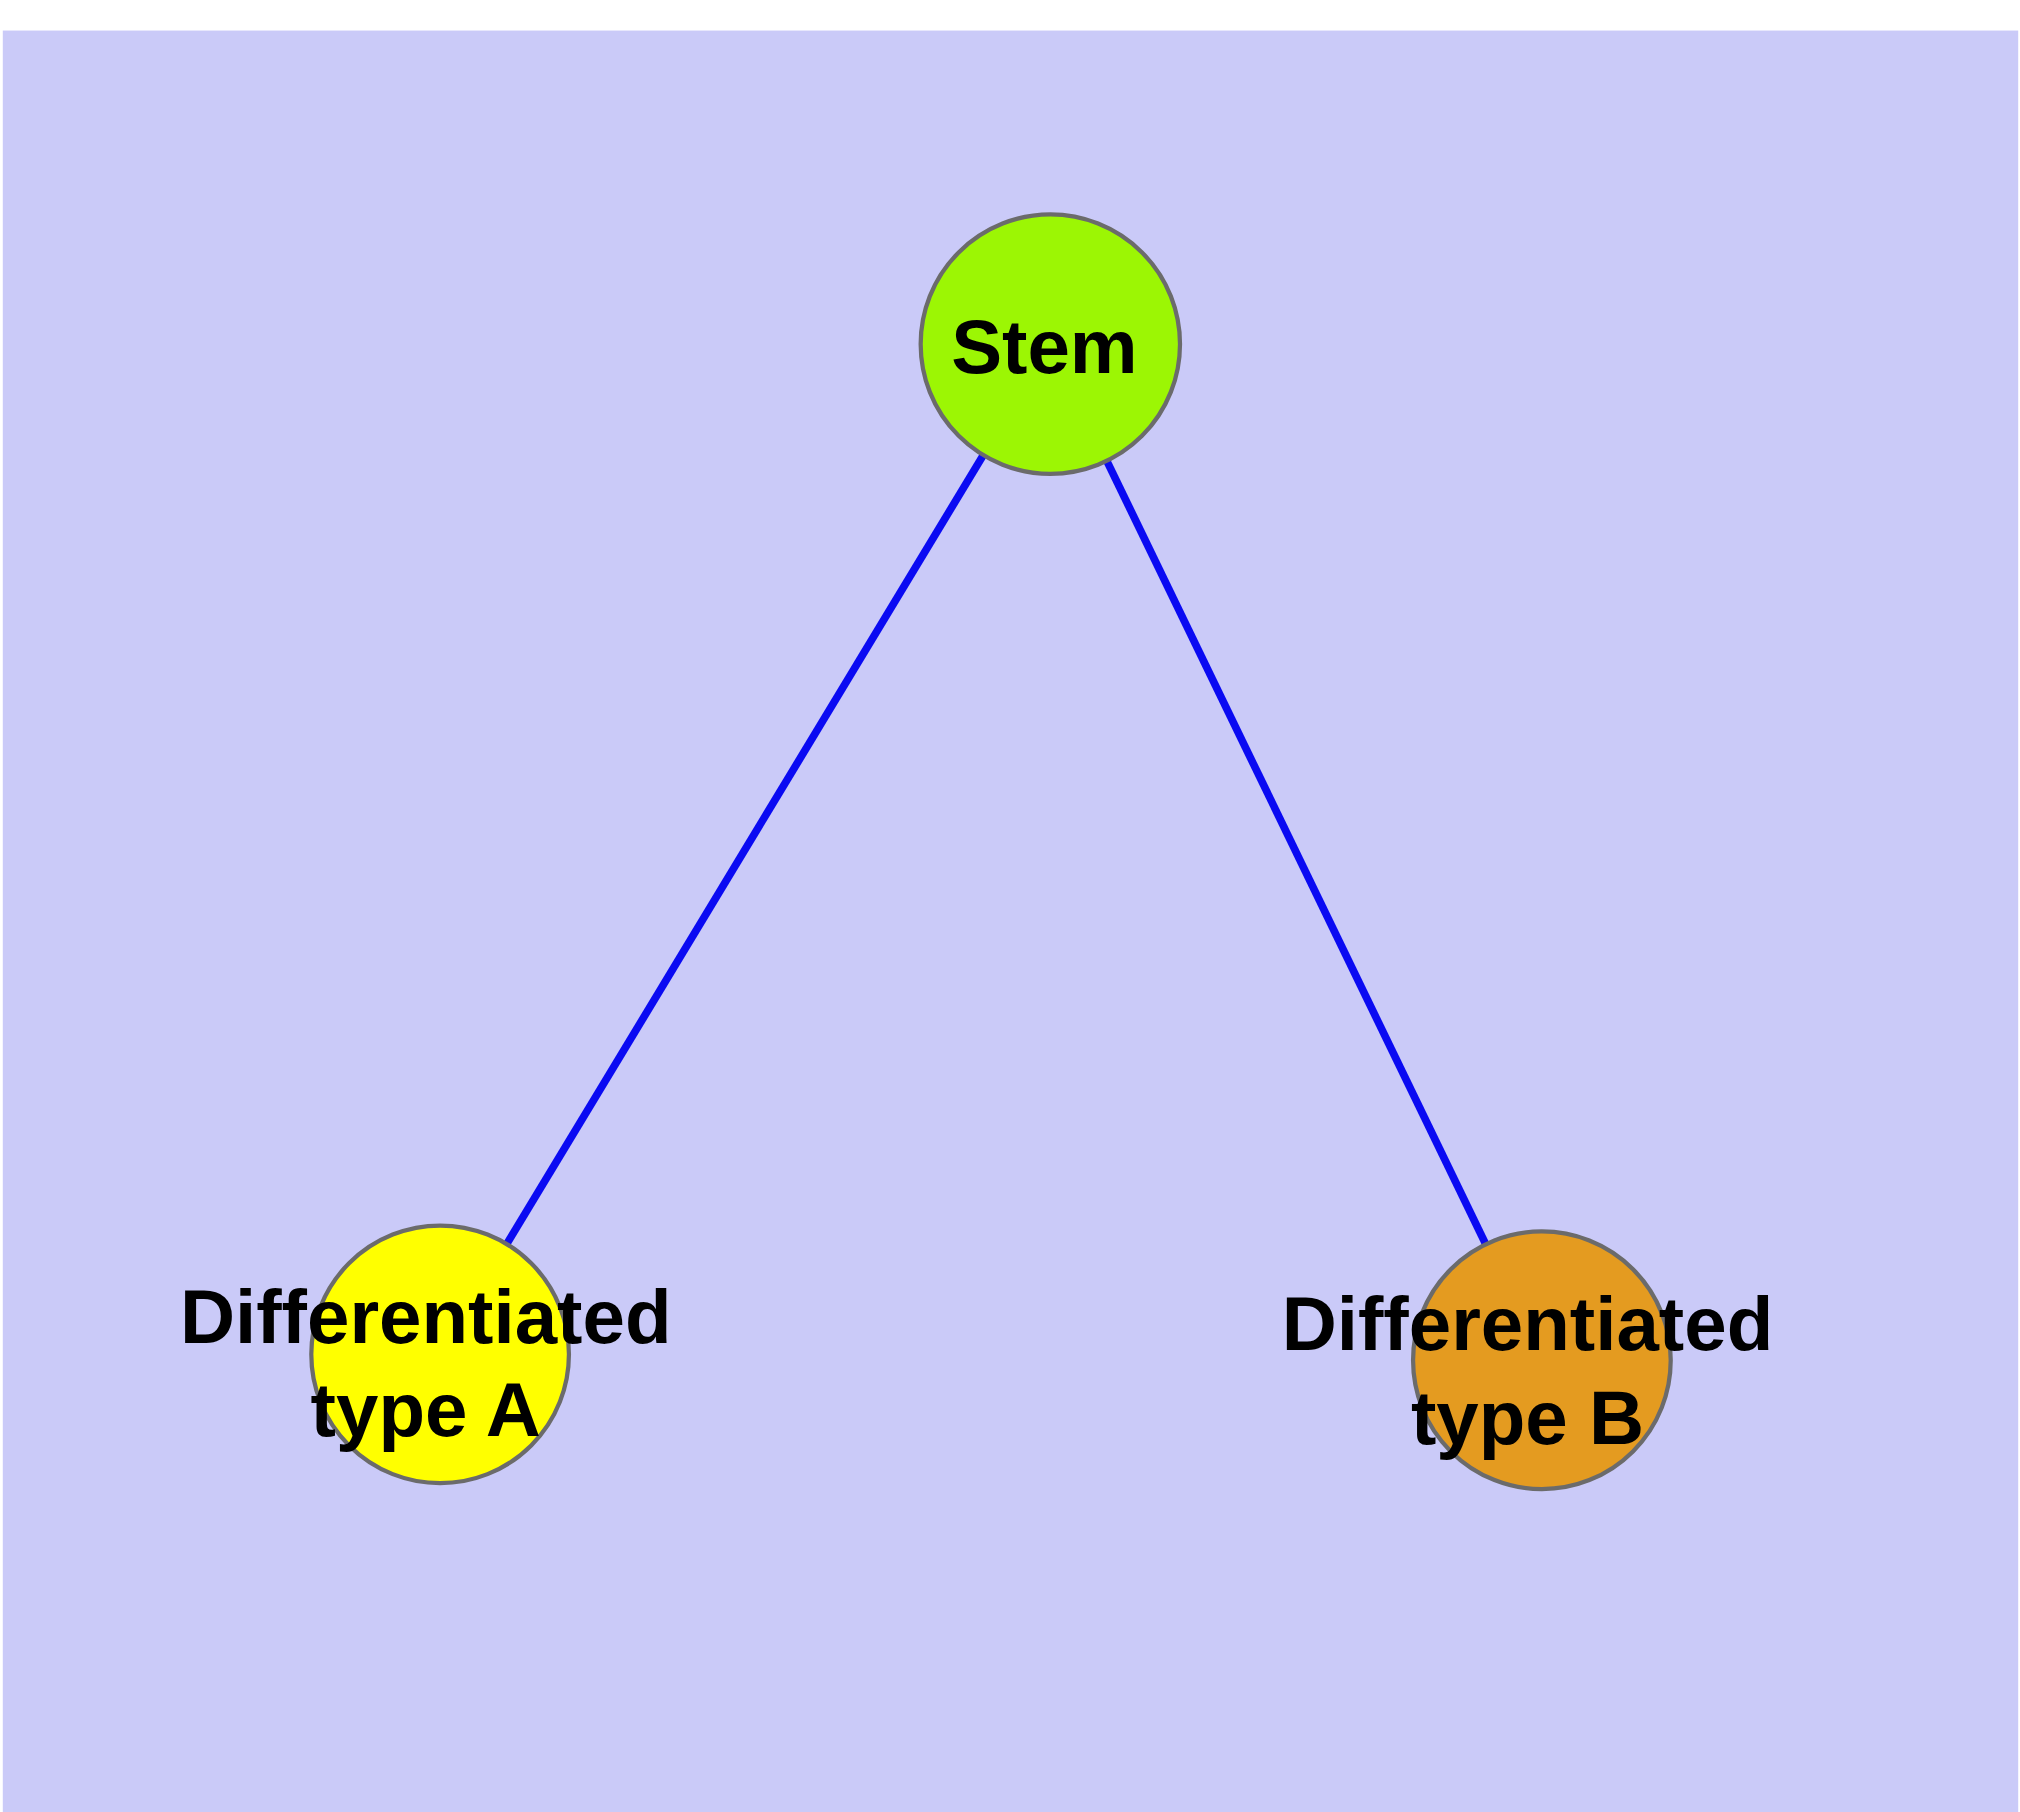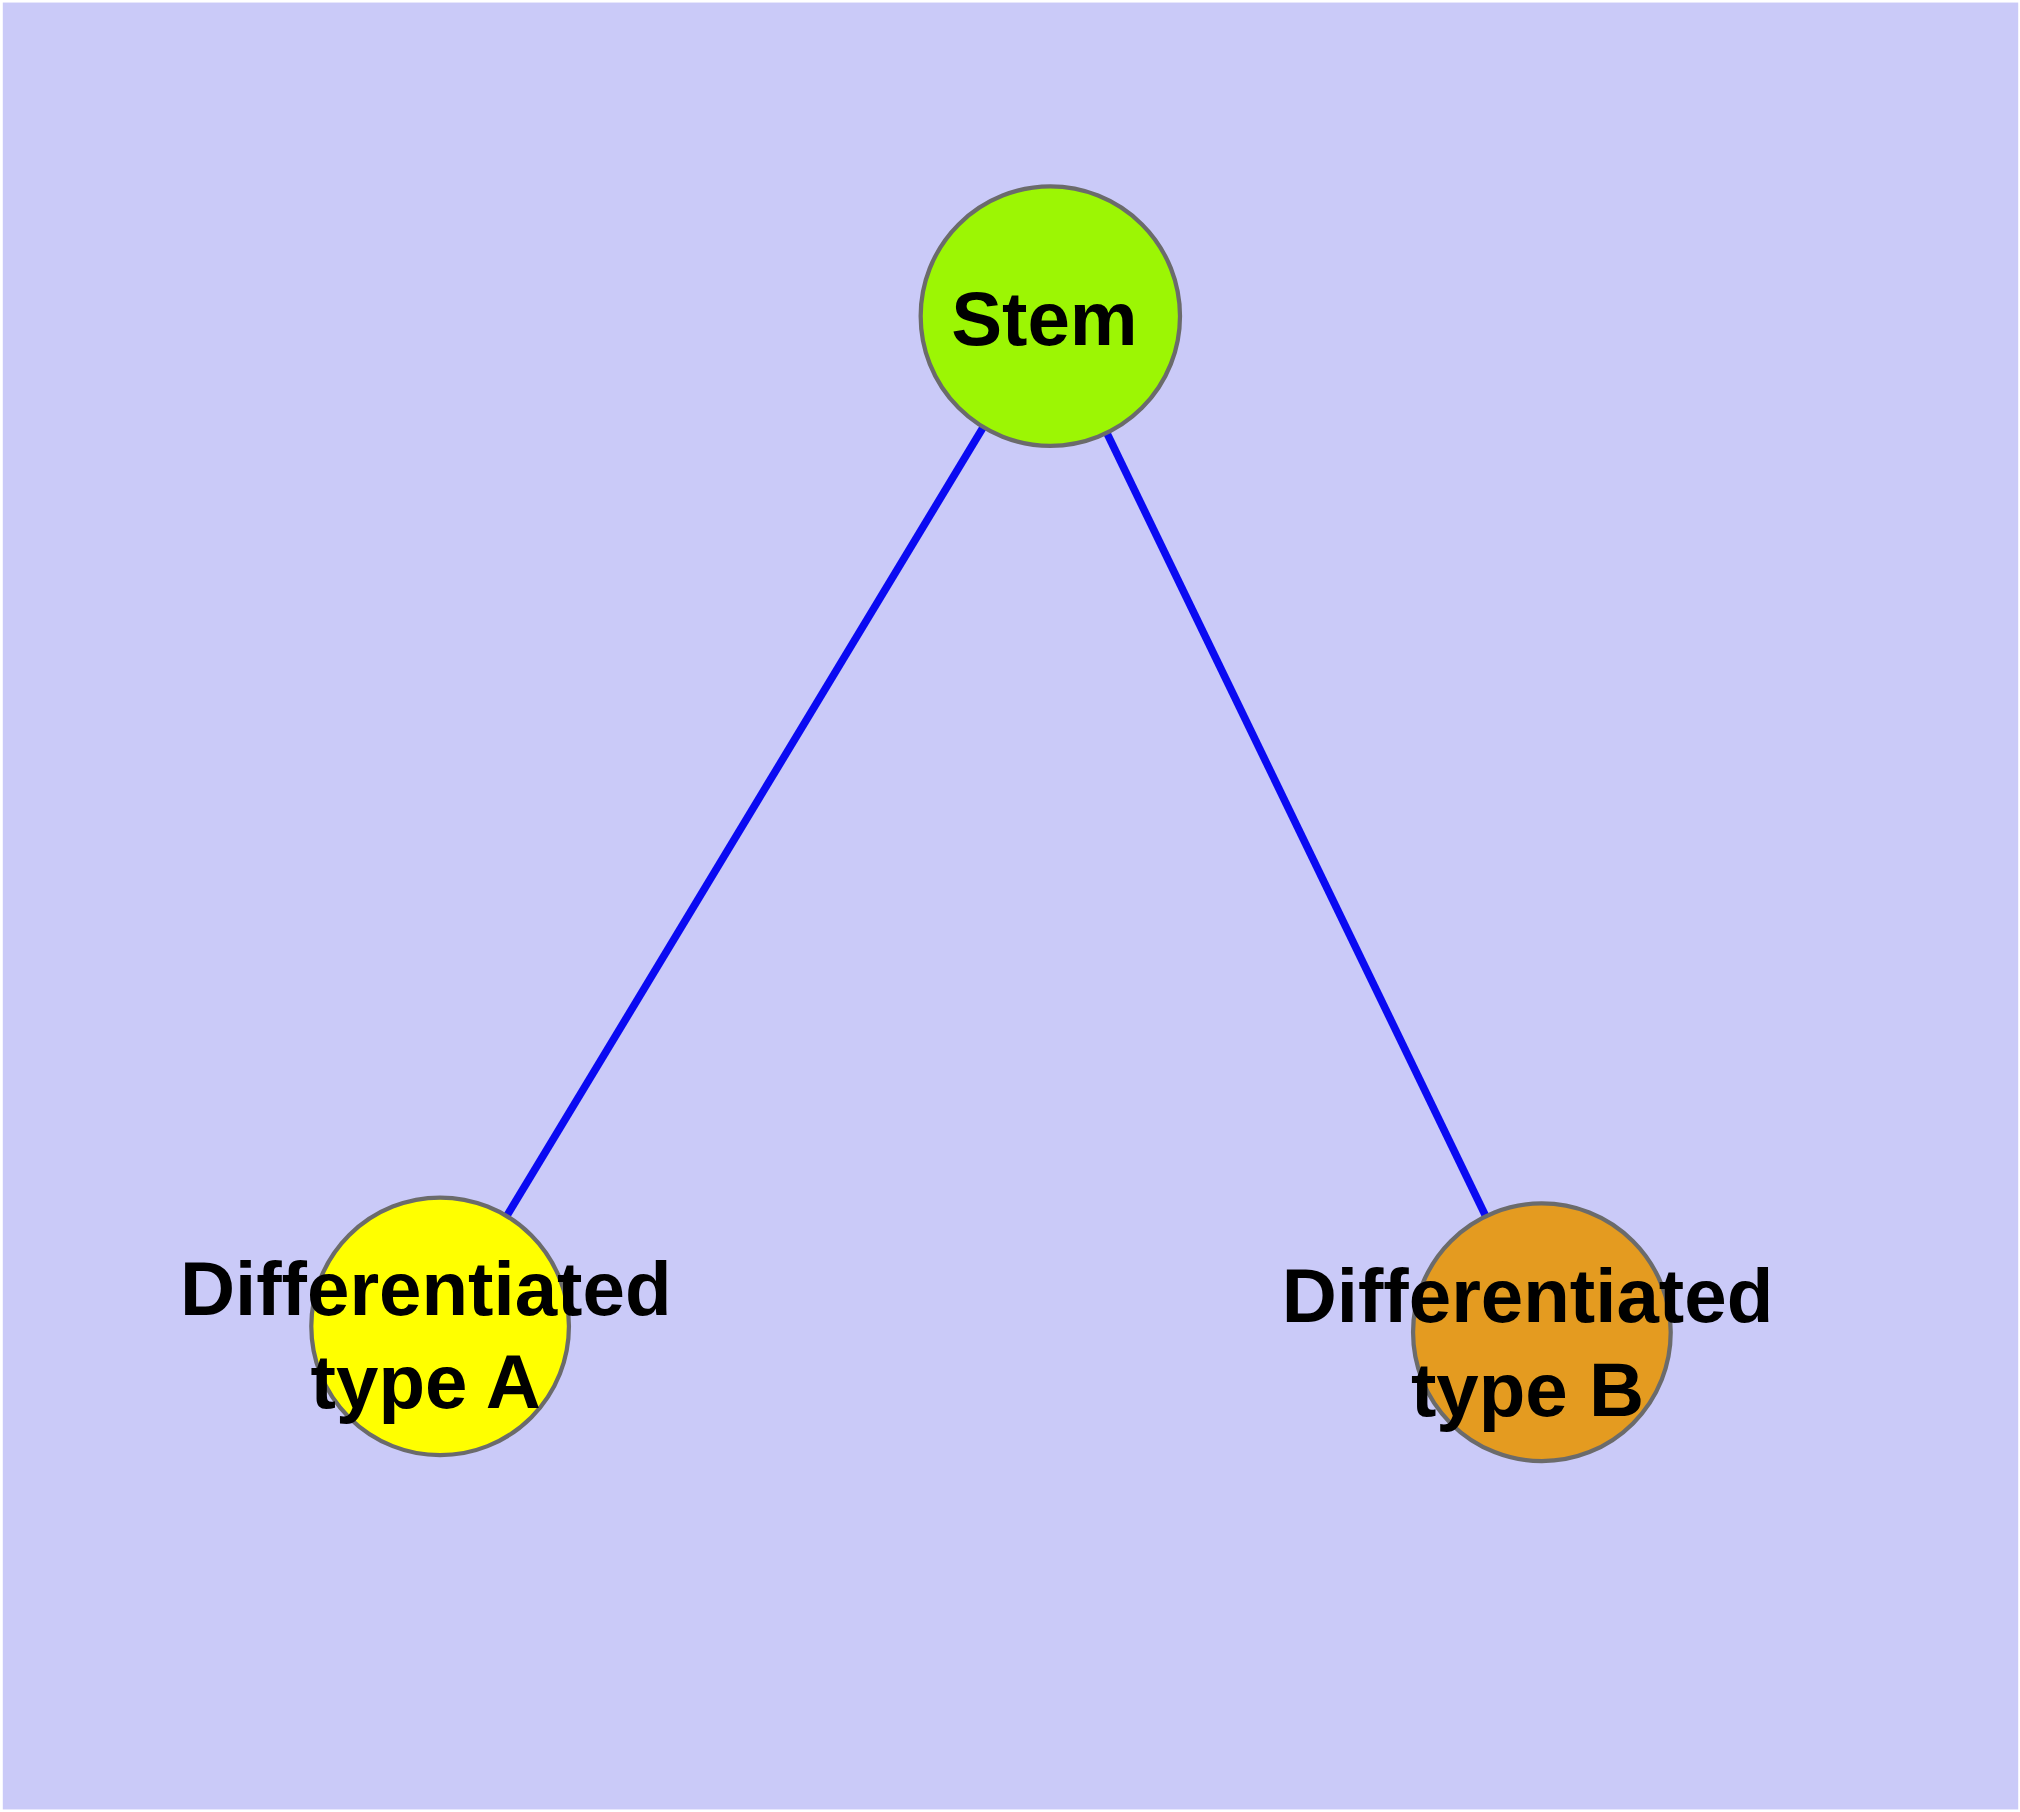--- a/index.html
+++ b/index.html
@@ -7,20 +7,21 @@
     padding: 0;
     width: 2021px;
     height: 1812px;
     background: #ffffff;
     overflow: hidden;
   }
   .canvas-wrap {
     width: 2021px;
     height: 1784px;
     position: relative;
+    margin-top: 28px;
   }
   svg {
     display: block;
     width: 2021px;
     height: 1812px;
   }
   .node-circle {
     stroke-width: 5px;
   }
   .edge-line {

